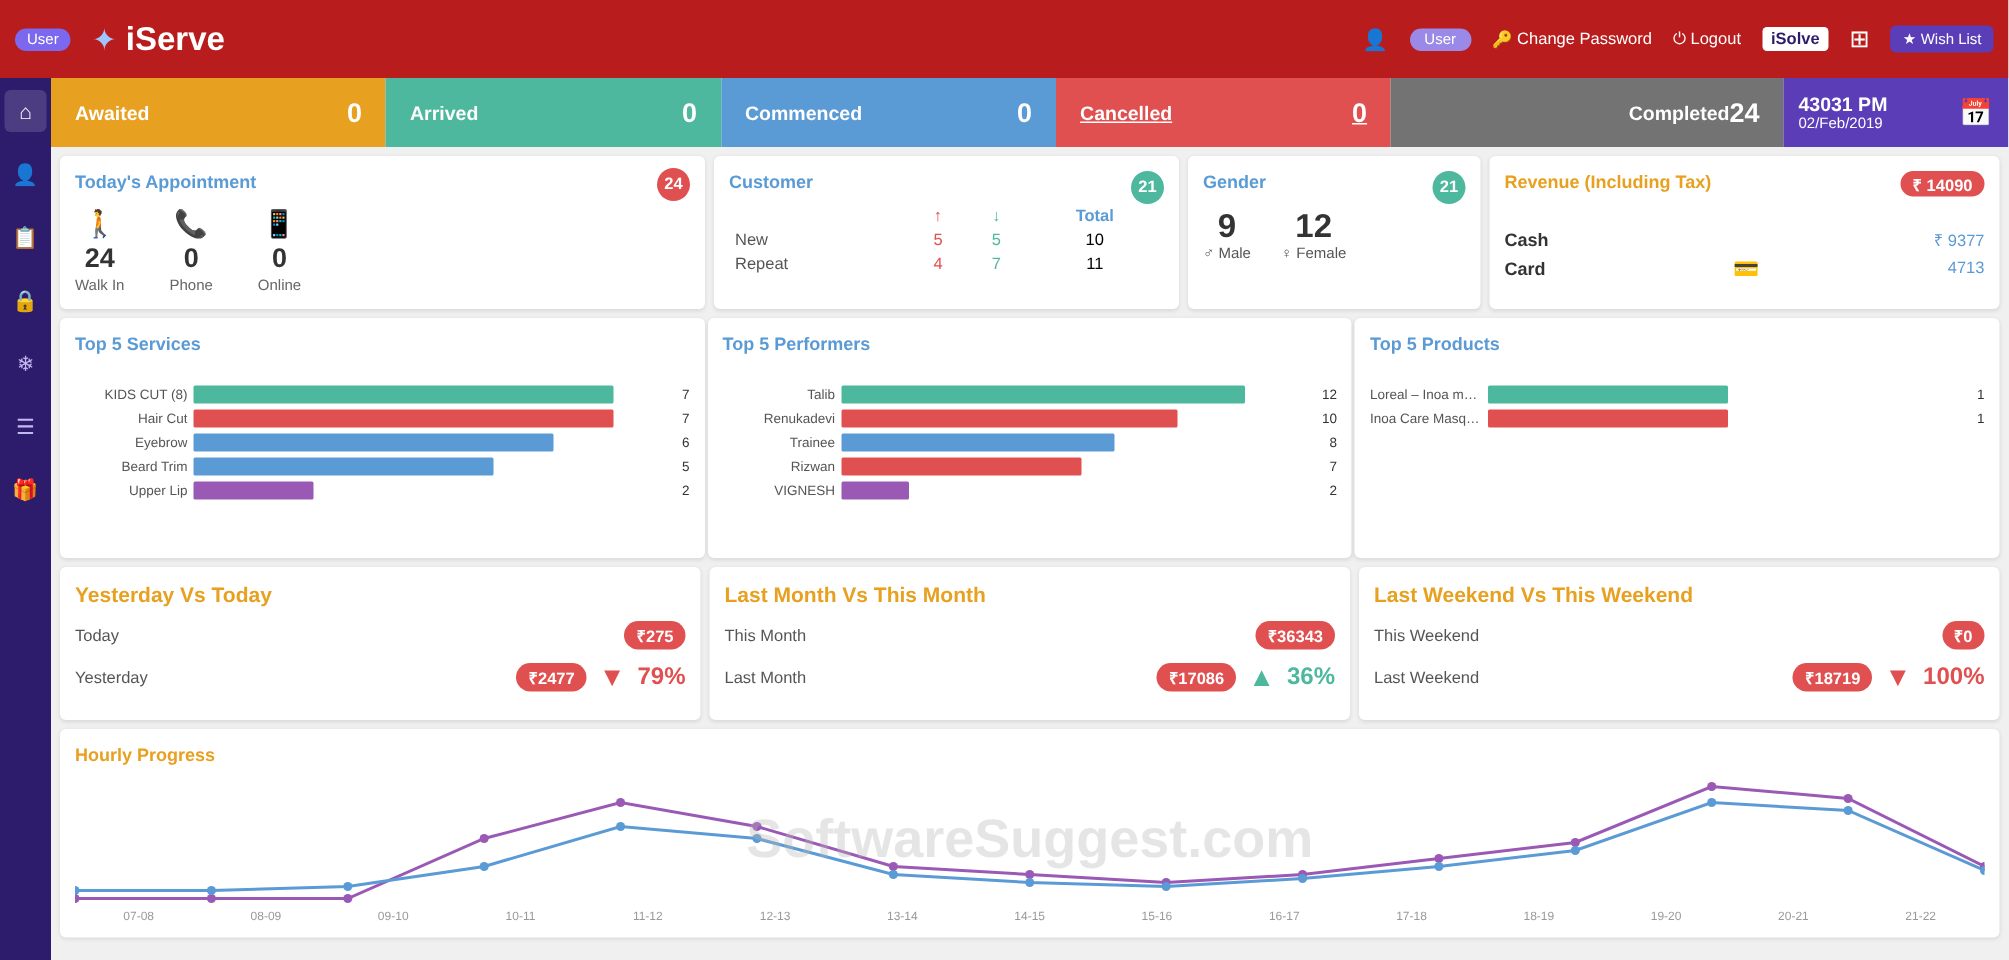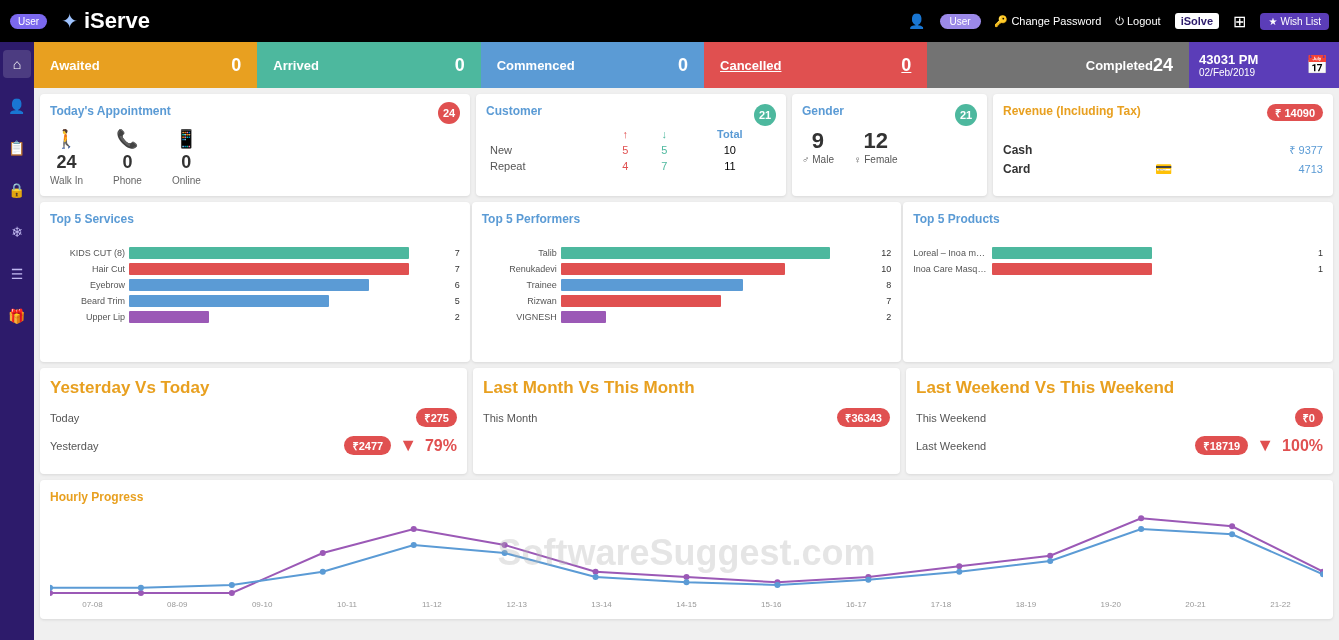--- a/index.html
+++ b/index.html
@@ -1,25 +1,25 @@
 <!DOCTYPE html>
 <html><head>
   <meta charset="utf-8">
   <style>
     * { box-sizing: border-box; margin: 0; padding: 0; }
     body { font-family: Arial, sans-serif; background: #f0f0f0; font-size: 12px; overflow-x: hidden; }
 
     
     .topnav {
-      background: #000000;
+      background: #b91c1c;
       color: white;
       display: flex;
       align-items: center;
       padding: 0 10px;
-      height: 42px;
+      height: 52px;
     }
     .topnav .logo-area {
       display: flex;
       align-items: center;
       gap: 6px;
       flex: 0 0 auto;
     }
     .topnav .logo-text {
       font-size: 22px;
       font-weight: bold;
@@ -342,21 +342,21 @@
 
     
     .row3 {
       display: flex;
       gap: 6px;
     }
     .compare-card {
       flex: 1;
     }
     .compare-title {
-      font-size: 17px;
+      font-size: 14px;
       color: #e8a020;
       font-weight: bold;
       margin-bottom: 10px;
     }
     .compare-row {
       display: flex;
       align-items: center;
       justify-content: space-between;
       margin-bottom: 8px;
     }
@@ -708,20 +708,28 @@
             </div>
           </div>
         </div>
 
         <div class="card compare-card">
           <div class="compare-title">Last Month Vs This Month</div>
           <div class="compare-row">
             <span class="compare-label">This Month</span>
             <div class="compare-right">
               <span class="compare-pill">₹36343</span>
+            </div>
+          </div>
+          <div class="compare-row">
+            <span class="compare-label">Last Month</span>
+            <div class="compare-right">
+              <span class="compare-pill">₹17086</span>
+              <span class="compare-arrow-up">▲</span>
+              <span class="compare-pct-up">36%</span>
             </div>
           </div>
         </div>
 
         <div class="card compare-card">
           <div class="compare-title">Last Weekend Vs This Weekend</div>
           <div class="compare-row">
             <span class="compare-label">This Weekend</span>
             <div class="compare-right">
               <span class="compare-pill">₹0</span>

